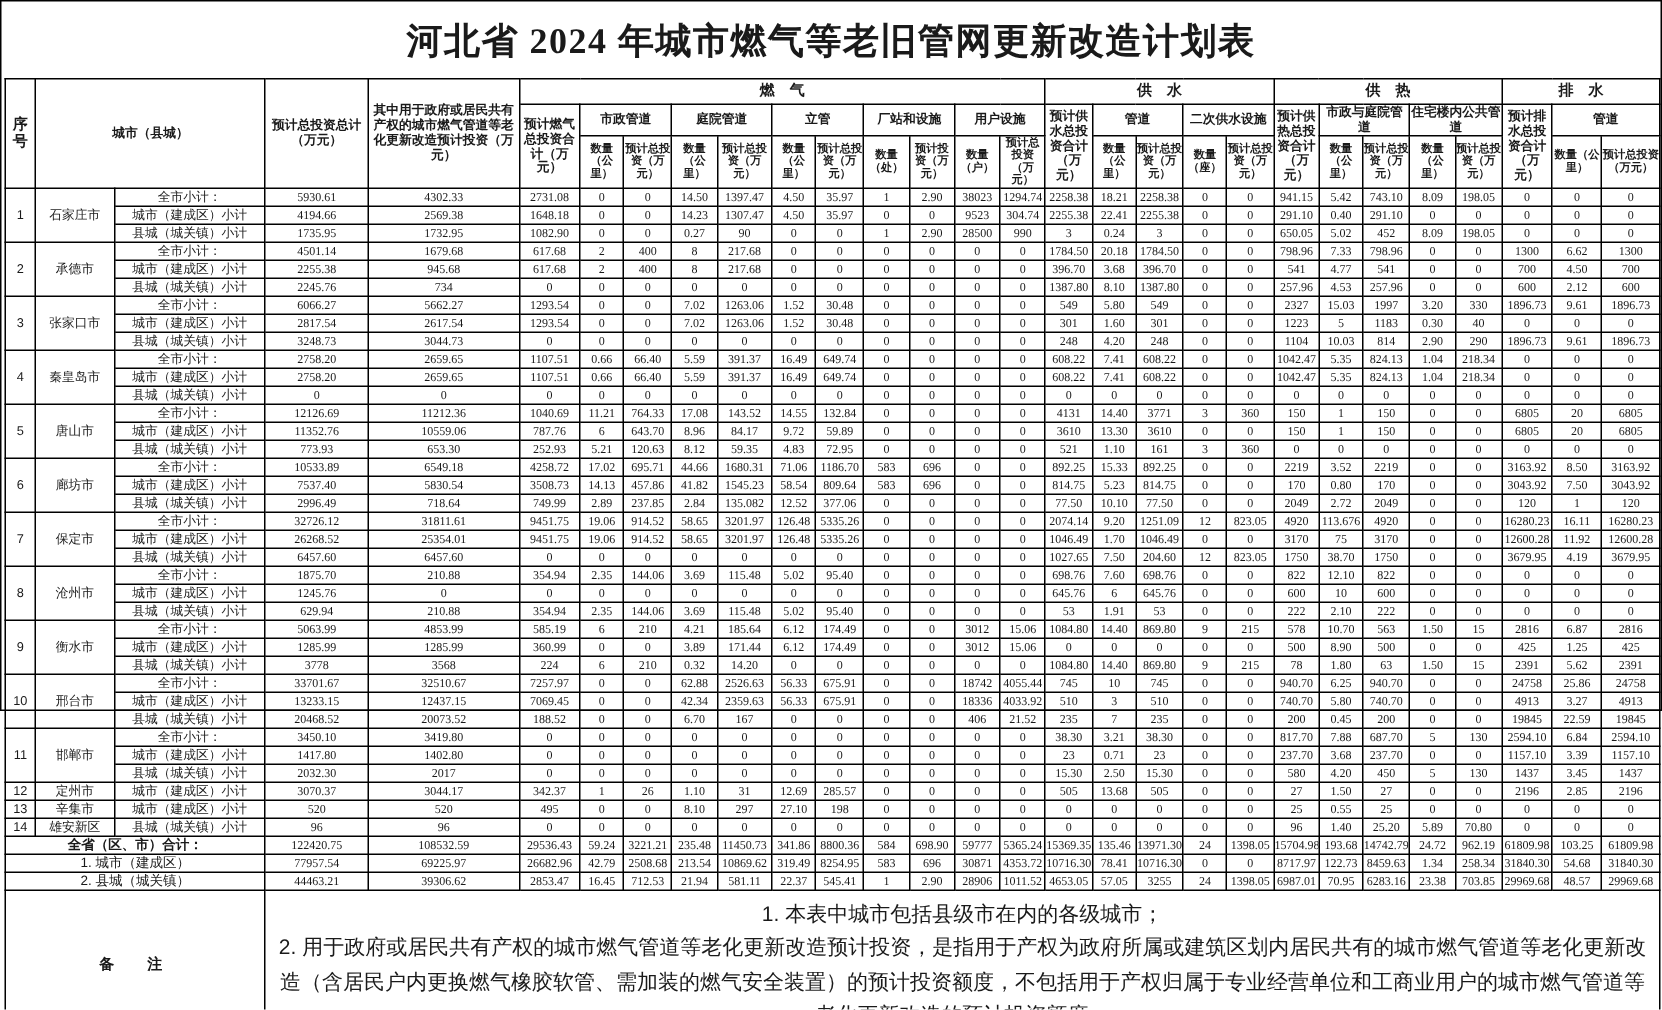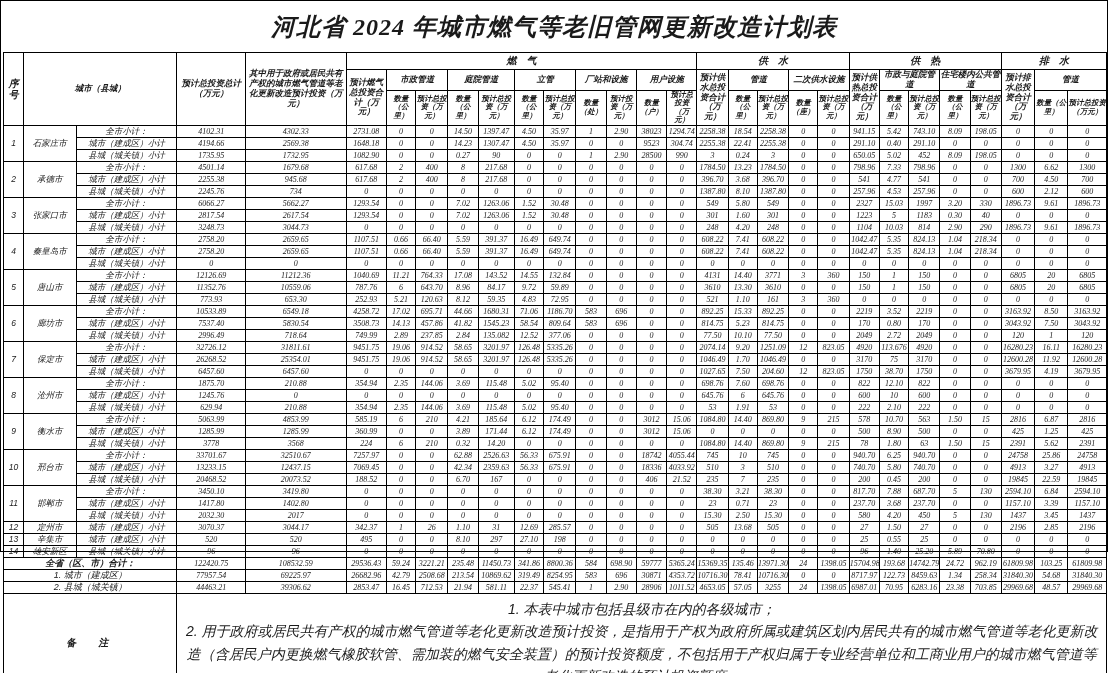--- a/index.html
+++ b/index.html
@@ -2,21 +2,21 @@
 <html><head>
 <meta charset="utf-8">
 <style>
   * { margin:0; padding:0; box-sizing:border-box; }
   html,body { background:#fff; }
   body {
     width:1108px; height:673px; overflow:hidden;
     font-family:"Liberation Serif","DejaVu Serif",serif;
     color:#1a1a1a;
   }
-  .sheet { width:1108px; height:552px; border:1px solid #000; padding:0 1px;font-style:italic; }
+  .sheet { width:1108px; height:474px; border:1px solid #000; padding:0 1px; }
   .title {
     height:51px; display:flex; align-items:center; justify-content:center;
     font-size:24px; font-weight:bold; letter-spacing:1px;
     font-family:"Liberation Serif","DejaVu Serif",serif;
   }
   table { border-collapse:collapse; table-layout:fixed; width:1104px; margin-left:1px; }
   th,td {
     border:1px solid #000; text-align:center; vertical-align:middle;
     padding:0; overflow:hidden;
   }
@@ -123,35 +123,35 @@
         <th>预计总投资（万元）</th>
         <th>数量（公里）</th>
         <th>预计总投资（万元）</th>
       </tr>
     </thead>
     <tbody id="table-body">
         <tr>
           <td class="no-cell" rowspan="3">1</td>
           <td class="city-cell" rowspan="3">石家庄市</td>
           <td class="type-cell">全市小计：</td>
-          <td>4102.31</td>
+          <td>5930.61</td>
           <td>4302.33</td>
           <td>2731.08</td>
           <td>0</td>
           <td>0</td>
           <td>14.50</td>
           <td>1397.47</td>
           <td>4.50</td>
           <td>35.97</td>
           <td>1</td>
           <td>2.90</td>
           <td>38023</td>
           <td>1294.74</td>
           <td>2258.38</td>
-          <td>18.54</td>
+          <td>18.21</td>
           <td>2258.38</td>
           <td>0</td>
           <td>0</td>
           <td>941.15</td>
           <td>5.42</td>
           <td>743.10</td>
           <td>8.09</td>
           <td>198.05</td>
           <td>0</td>
           <td>0</td>
@@ -226,21 +226,21 @@
           <td>400</td>
           <td>8</td>
           <td>217.68</td>
           <td>0</td>
           <td>0</td>
           <td>0</td>
           <td>0</td>
           <td>0</td>
           <td>0</td>
           <td>1784.50</td>
-          <td>13.23</td>
+          <td>20.18</td>
           <td>1784.50</td>
           <td>0</td>
           <td>0</td>
           <td>798.96</td>
           <td>7.33</td>
           <td>798.96</td>
           <td>0</td>
           <td>0</td>
           <td>1300</td>
           <td>6.62</td>

